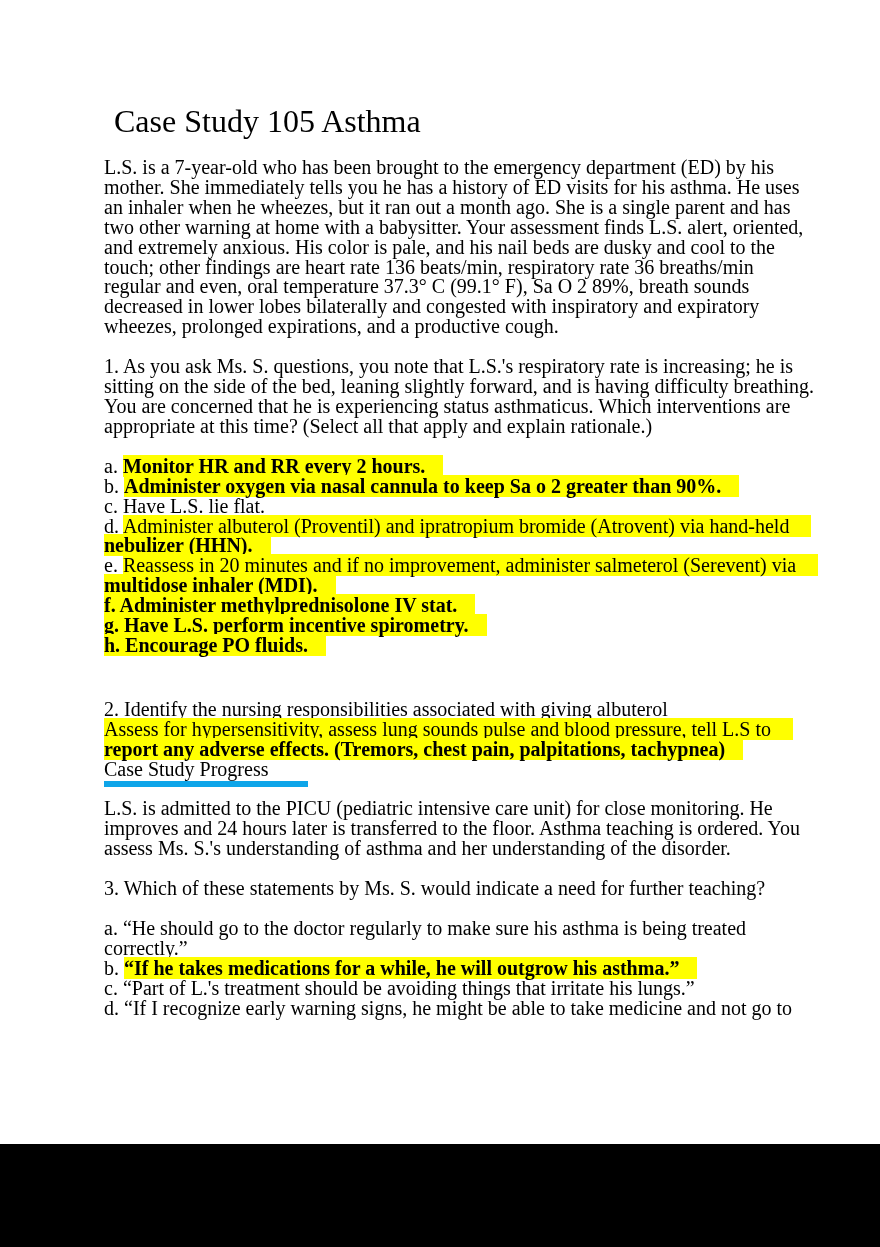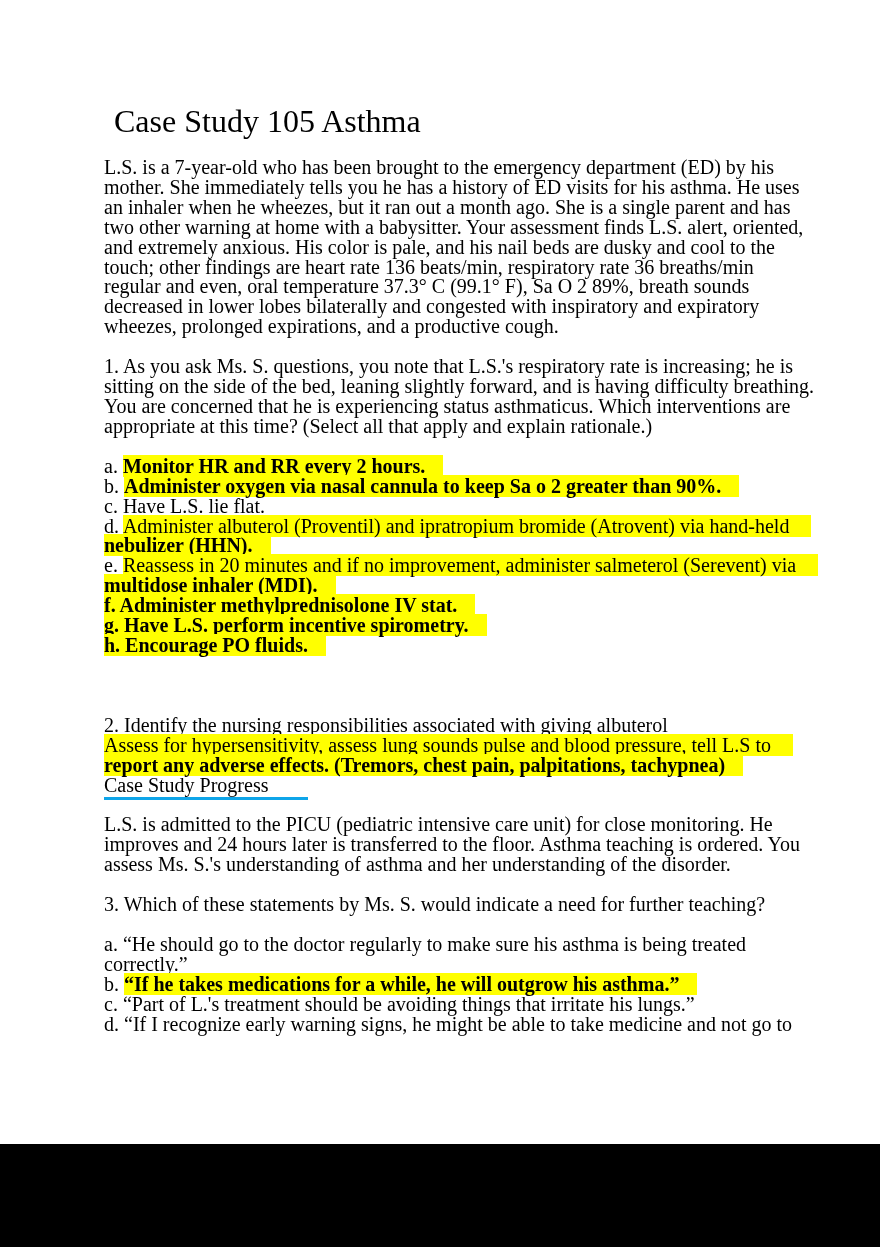--- a/index.html
+++ b/index.html
@@ -24,27 +24,27 @@
     font-size: 32px;
     line-height: 34px;
     font-weight: 400;
   }
   .para {
     font-size: 20px;
     line-height: 19.9px;
     margin: 0;
   }
   .mt1 { margin-top: 20px; }
-  .mt2 { margin-top: 60px; }
+  .mt2 { margin-top: 44px; }
   .line { white-space: nowrap; }
   .hl { background: #ffff00; }
   .hl-end { padding-right: 18px; font-weight: bold; }
   .hl-cont { padding-right: 22px; }
   .progress-underline {
-    border-bottom: 3px solid #0ea5e9;
+    border-bottom: 6px solid #0ea5e9;
     padding-right: 40px;
     padding-bottom: 1px;
   }
   .bottom-bar {
     position: absolute;
     left: 0;
     top: 1144px;
     width: 880px;
     height: 103px;
     background: #000000;

